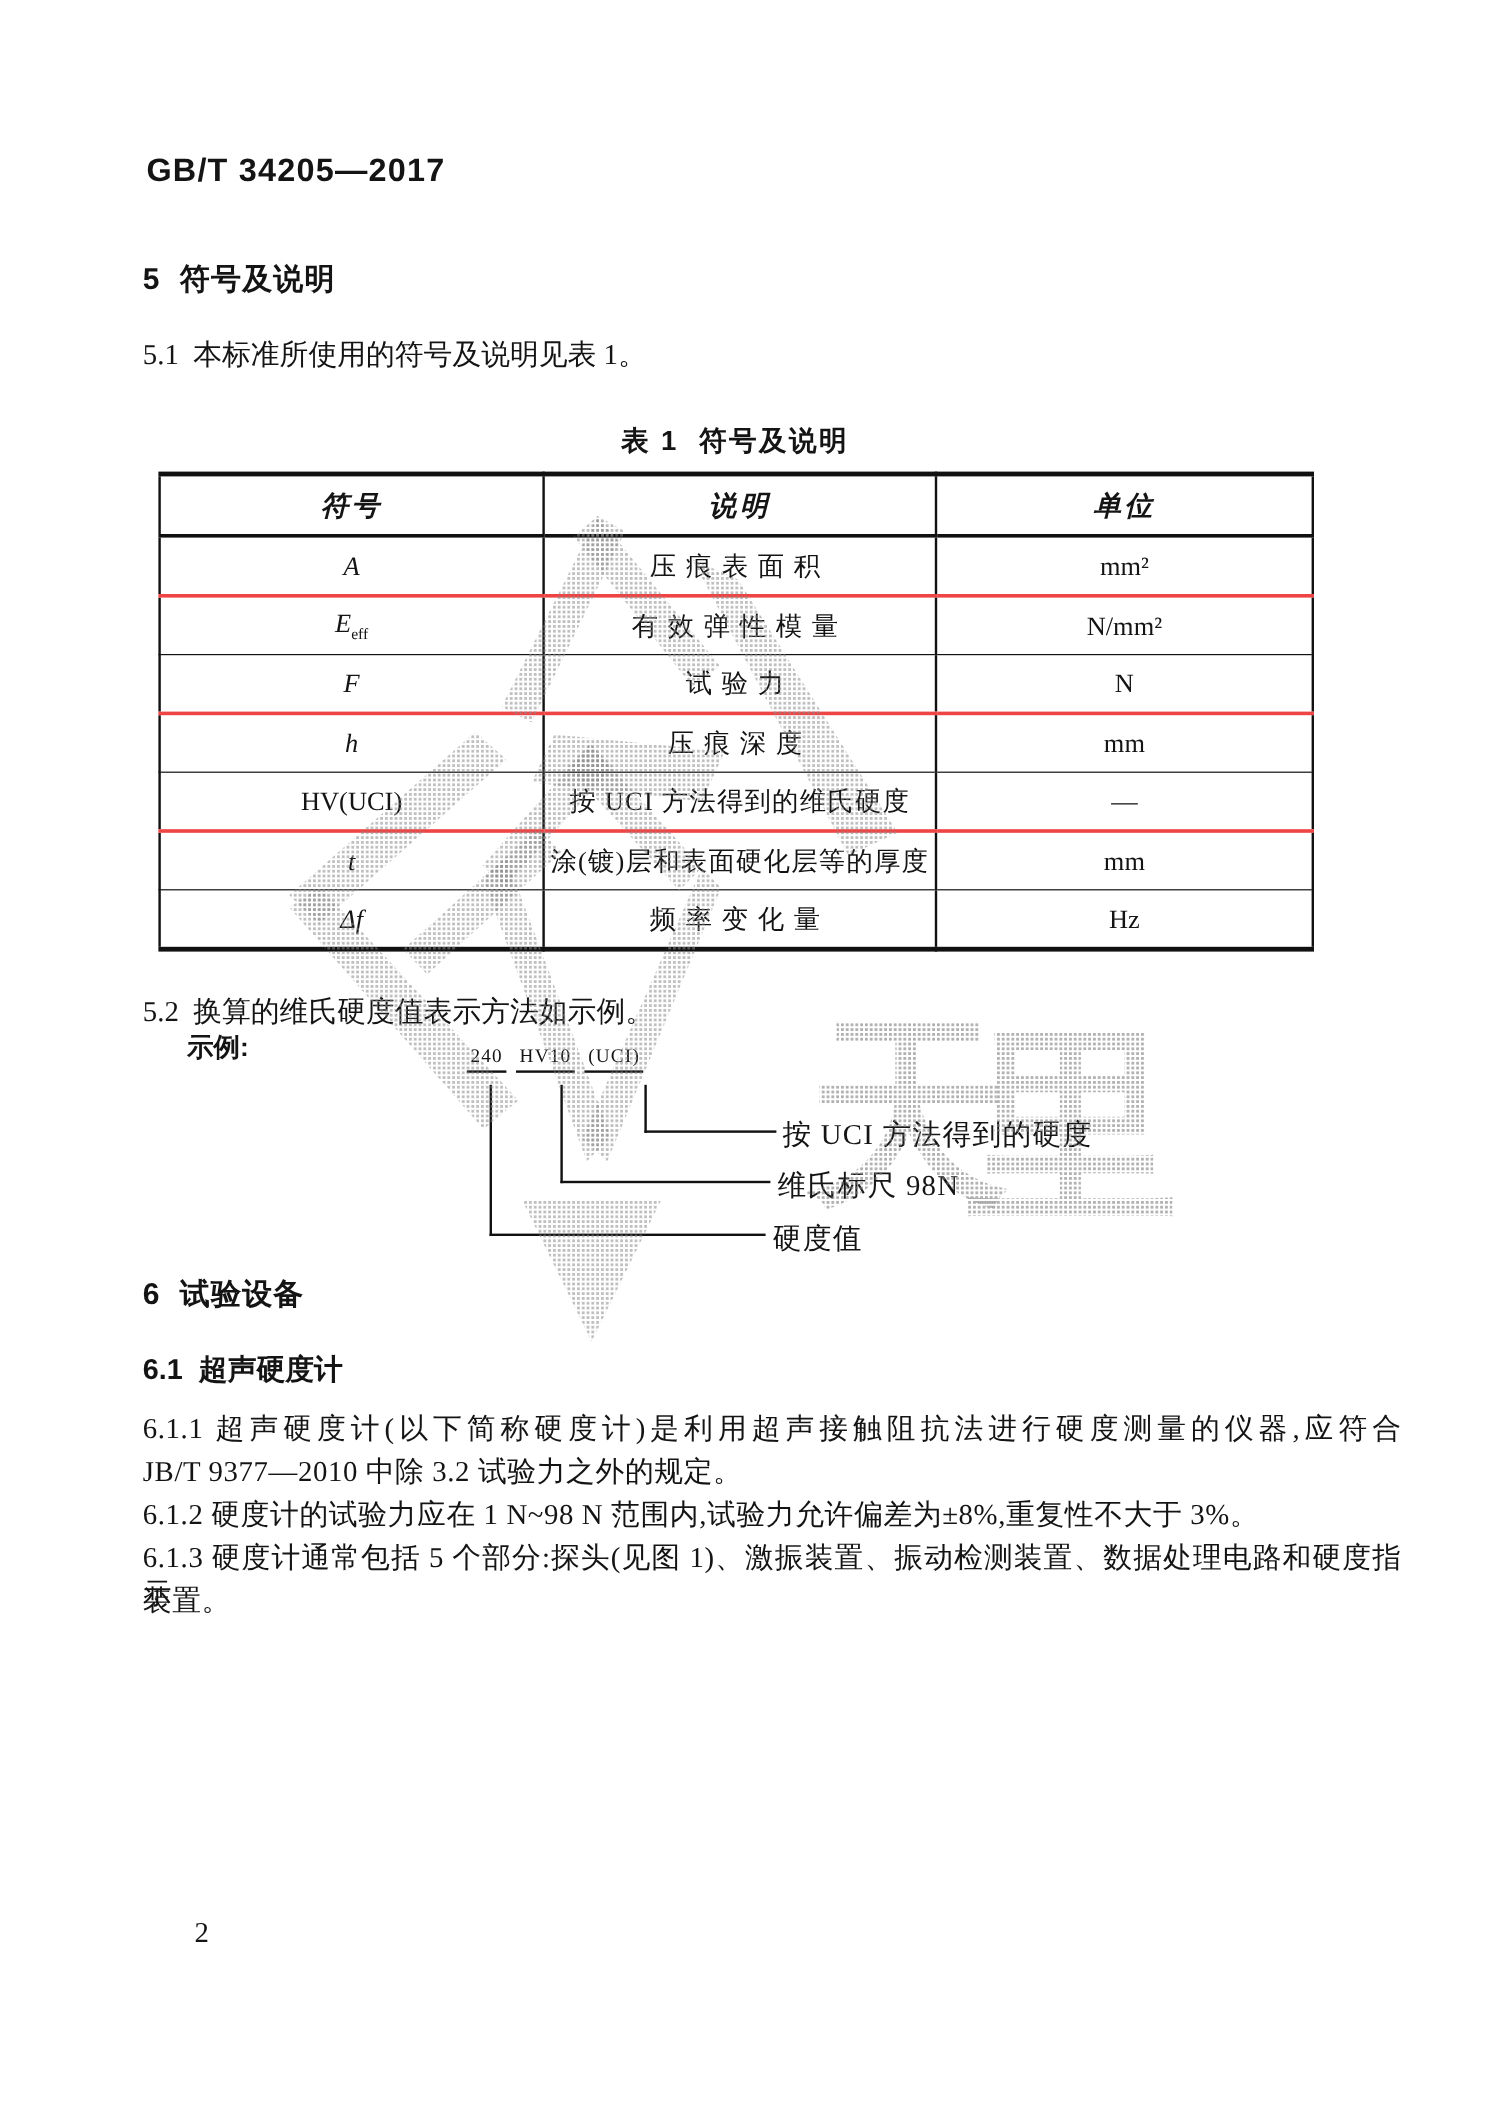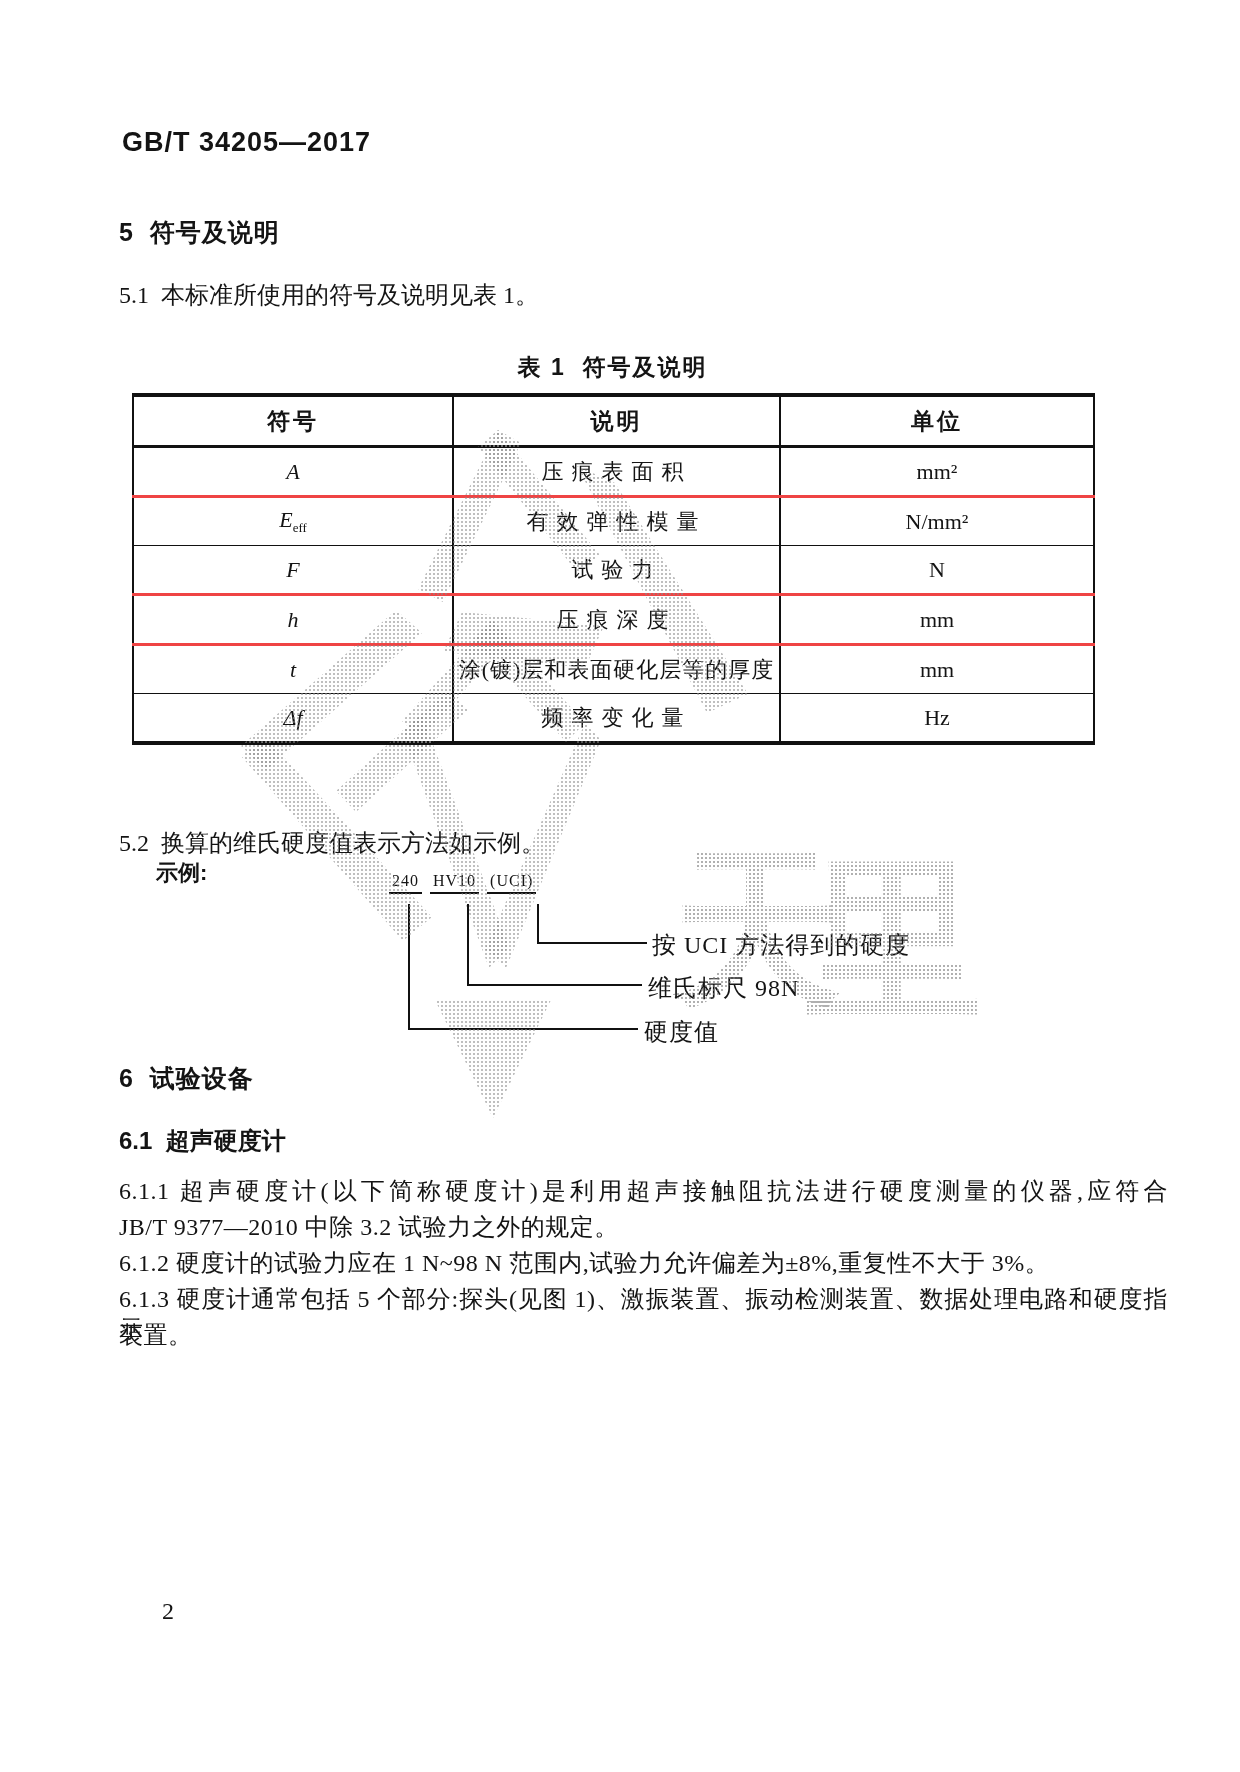--- a/index.html
+++ b/index.html
@@ -21,21 +21,21 @@
   .fill{text-align:justify;text-align-last:justify;}
   .l1{top:1176px;} .l2{top:1212px;} .l3{top:1248px;} .l4{top:1284px;} .l5{top:1320px;}
   .pageno{left:162px;top:1598px;font-size:24px;}
 
   
   .tbl-title{left:132px;top:352px;width:961px;text-align:center;font-size:23px;letter-spacing:2px;}
   table.symbols{position:absolute;left:132px;top:393px;width:961px;border-collapse:collapse;table-layout:fixed;
                 border:2px solid #111;border-top:4px solid #111;border-bottom:4px solid #111;}
   table.symbols th{height:46px;font-size:23px;font-weight:bold;letter-spacing:3px;
                    font-family:"Liberation Sans","DejaVu Sans",sans-serif;
-                   border-bottom:3px solid #111;text-align:center;}
+                   border-bottom:3px solid #111;text-align:center;font-style:italic;}
   table.symbols td{height:45px;font-size:22px;text-align:center;border-top:1px solid #111;}
   table.symbols td+td,table.symbols th+th{border-left:2px solid #111;}
   table.symbols tr.thick td{border-top:3px solid #ef4444;}
   .sym-it{font-style:italic;}
   td sub{font-size:13px;}
   .desc-wide{letter-spacing:8px;}
   .desc-norm{letter-spacing:1px;}
 
   
   .ex-label{left:156px;top:858px;font-size:22px;}
@@ -122,20 +122,25 @@
           <tr>
             <td><span class="sym-it">F</span></td>
             <td class="desc-wide">试验力</td>
             <td>N</td>
           </tr>
           <tr class="thick">
             <td><span class="sym-it">h</span></td>
             <td class="desc-wide">压痕深度</td>
             <td>mm</td>
           </tr>
+          <tr>
+            <td><span>HV(UCI)</span></td>
+            <td class="desc-norm">按 UCI 方法得到的维氏硬度</td>
+            <td>—</td>
+          </tr>
           <tr class="thick">
             <td><span class="sym-it">t</span></td>
             <td class="desc-norm">涂(镀)层和表面硬化层等的厚度</td>
             <td>mm</td>
           </tr>
           <tr>
             <td><span class="sym-it">Δf</span></td>
             <td class="desc-wide">频率变化量</td>
             <td>Hz</td>
           </tr>

